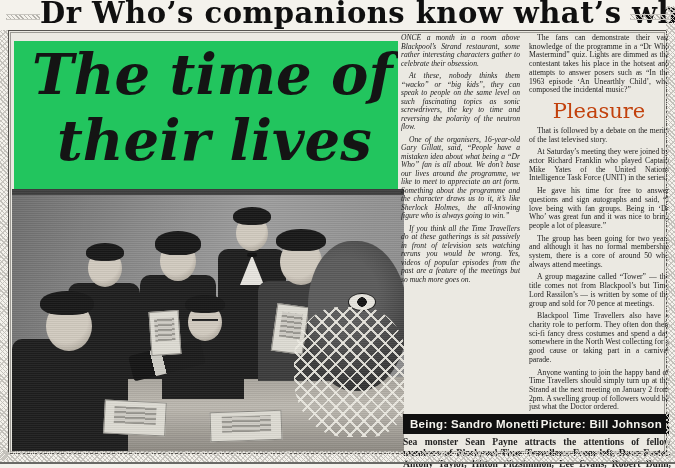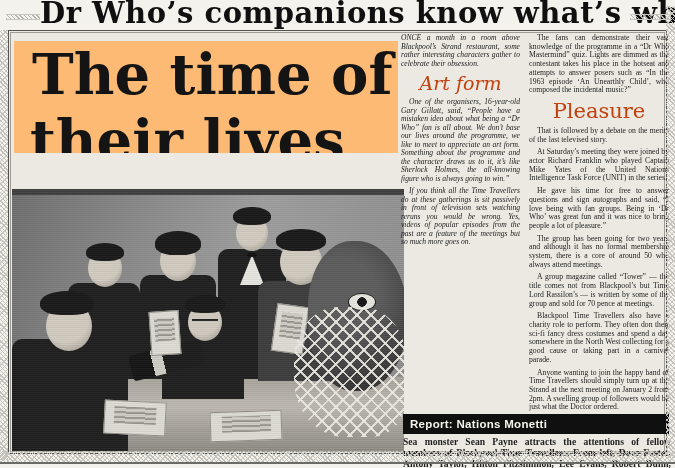--- a/index.html
+++ b/index.html
@@ -36,28 +36,28 @@
 
   
   .clip-box {
     position:absolute; left:8px; top:30px; width:659px; height:424px;
     background:#ebe9e2; border:1px solid #55534f;
     box-shadow: inset 0 0 0 1px #ebe9e2, inset 0 0 0 2px #9d9b95;
   }
 
   
   .headline-block {
-    position:absolute; left:5px; top:10px; width:384px; height:112px;
-    background:#fdba74; overflow:hidden;
+    position:absolute; left:5px; top:10px; width:384px; height:148px;
+    background:#22c55e; overflow:hidden;font-style:italic;
   }
   .hl-line {
     font-family:"DejaVu Serif","Liberation Serif",serif; font-weight:bold;
     font-size:56px; line-height:66px; color:#141414; padding-left:18px; white-space:nowrap;
   }
-  .hl-line.second { padding-left:16px; }
+  .hl-line.second { padding-left:43px; }
 
   
   .photo {
     position:absolute; left:3px; top:158px; width:392px; height:262px; overflow:hidden;
     background:
       linear-gradient(180deg, #3f3f3f 0 6px, rgba(0,0,0,0) 6px),
       linear-gradient(105deg, #6f6f6f 0%, #8a8a8a 30%, #9e9e9e 55%, #8c8c8c 100%);
   }
   .photo .table {
     position:absolute; left:0; top:188px; width:392px; height:74px;
@@ -202,39 +202,40 @@
 
       <div class="monster"></div>
       <div class="monster-eye"></div>
       <div class="netting"></div>
 
       <div class="grain"></div>
     </div>
 
     <div class="col col1">
       <p class="lead">ONCE a month in a room above Blackpool’s Strand restaurant, some rather interesting characters gather to celebrate their obsession.</p>
-      <h2 class="subhead">Art form</h2>
+      <p>At these, nobody thinks them “wacko” or “big kids”, they can speak to people on the same level on such fascinating topics as sonic screwdrivers, the key to time and reversing the polarity of the neutron flow.</p>
       <p>One of the organisers, 16-year-old Gary Gillatt, said, “People have a mistaken idea about what being a “Dr Who” fan is all about. We don’t base our lives around the programme, we like to meet to appreciate an art form. Something about the programme and the character draws us to it, it’s like Sherlock Holmes, the all-knowing figure who is always going to win.”</p>
       <p>If you think all the Time Travellers do at these gatherings is sit passively in front of television sets watching reruns you would be wrong. Yes, videos of popular episodes from the past are a feature of the meetings but so much more goes on.</p>
     </div>
 
     <div class="col col2">
       <p>The fans can demonstrate their vast knowledge of the programme in a “Dr Who Mastermind” quiz. Lights are dimmed as the contestant takes his place in the hotseat and attempts to answer posers such as “In the 1963 episode ‘An Unearthly Child’, who composed the incidental music?”</p>
       <h2 class="subhead">Pleasure</h2>
       <p>That is followed by a debate on the merits of the last televised story.</p>
       <p>At Saturday’s meeting they were joined by actor Richard Franklin who played Captain Mike Yates of the United Nations Intelligence Task Force (UNIT) in the series.</p>
       <p>He gave his time for free to answer questions and sign autographs and said, “I love being with fan groups. Being in ‘Dr Who’ was great fun and it was nice to bring people a lot of pleasure.”</p>
       <p>The group has been going for two years and although it has no formal membership system, there is a core of around 50 who always attend meetings.</p>
       <p>A group magazine called “Tower” — the title comes not from Blackpool’s but Time Lord Rassilon’s — is written by some of the group and sold for 70 pence at meetings.</p>
       <p>Blackpool Time Travellers also have a charity role to perform. They often don their sci-fi fancy dress costumes and spend a day somewhere in the North West collecting for a good cause or taking part in a carnival parade.</p>
       <p>Anyone wanting to join the happy band of Time Travellers should simply turn up at the Strand at the next meeting on January 2 from 2pm. A swelling group of followers would be just what the Doctor ordered.</p>
     </div>
 
     <div class="credits">
-      <span>Report: Nations Monetti</span>
+      <span>Being: Sandro Monetti</span>
+      <span>Picture: Bill Johnson</span>
     </div>
 
     <div class="caption">Sea monster Sean Payne attracts the attentions of fellow members of Blackpool Time Travellers. From left, Dave Foster, Antony Taylor, Hilton Fitzsimmon, Lee Evans, Robert Dunn, Steven Berry (organiser).</div>
   </div>
 
   <div class="stipple left"></div>
   <div class="stipple right"></div>
   <div class="stipple bottom"></div>
   <div class="bottom-rule"></div>
 </div>

